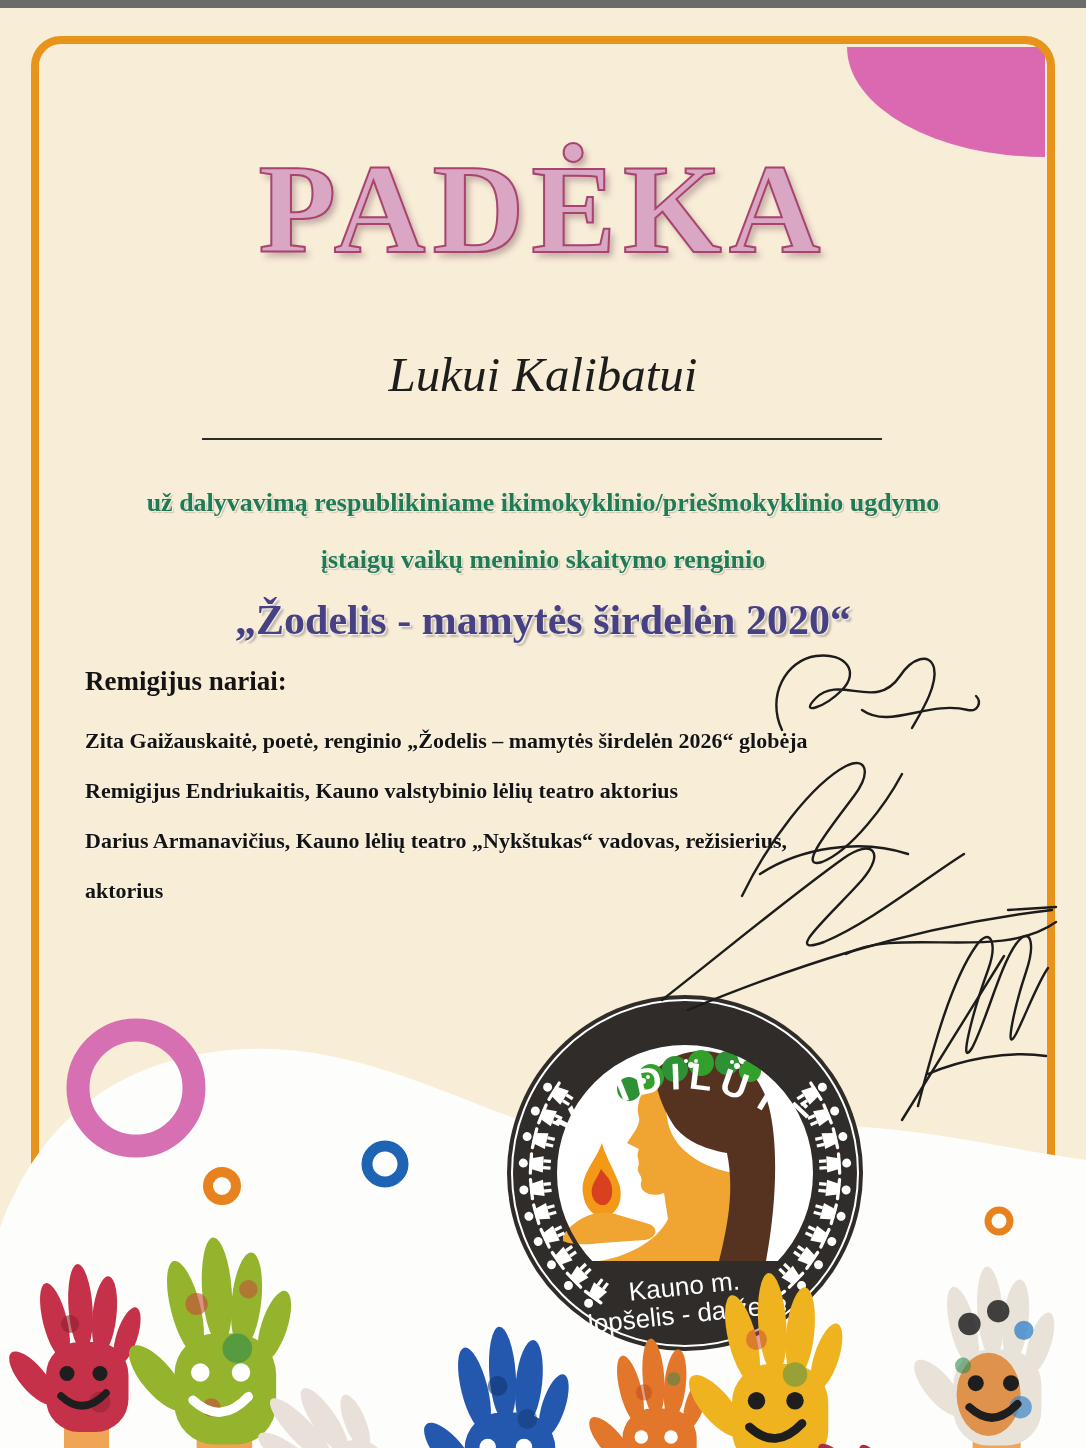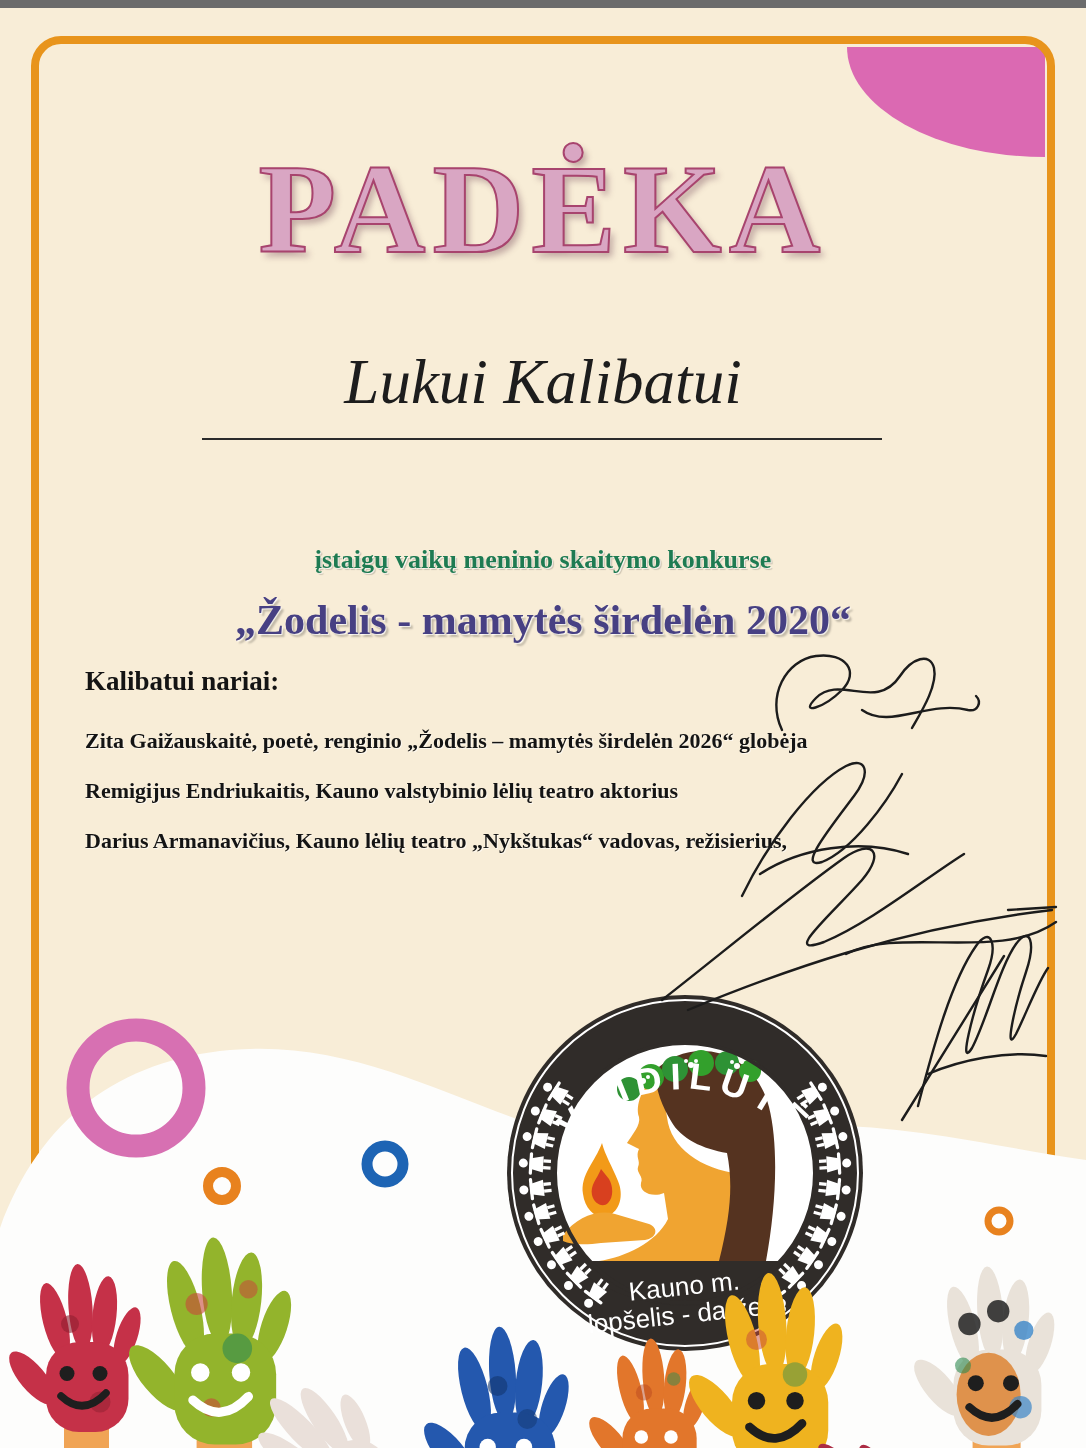--- a/index.html
+++ b/index.html
@@ -21,21 +21,21 @@
   #scene{top:1000px;height:448px;}
   #hands{top:1000px;height:448px;}
   #signatures{top:600px;height:520px;}
   
   .ctext{position:absolute;left:0;width:100%;text-align:center;}
   .title{
     top:138px;font-size:127px;font-weight:bold;letter-spacing:7px;line-height:1.0;
     color:#D9A6C3;-webkit-text-stroke:2px #A8446E;
     text-shadow:4px 5px 6px rgba(95,45,70,0.35);
   }
-  .recipient{top:338px;font-size:63px;font-style:italic;color:#1d1d1d;}
+  .recipient{top:338px;font-size:49px;font-style:italic;color:#1d1d1d;}
   .rule{position:absolute;top:430px;left:202px;width:680px;height:2px;background:#2b2b2b;}
   .subtitle{
     font-size:26px;font-weight:bold;color:#1E7B52;
     text-shadow:1px 1px 0 rgba(255,255,255,.7),2px 2px 1px rgba(0,0,0,.18);
   }
   .sub1{top:480px;}
   .sub2{top:537px;}
   .event-title{
     top:588px;font-size:42px;font-weight:bold;color:#474083;
     text-shadow:1px 1px 0 rgba(255,255,255,.7),3px 3px 2px rgba(0,0,0,.22);
@@ -62,28 +62,30 @@
     <path fill="#FDFDFC" d="M0,1220 C40,1110 120,1052 230,1042 C340,1032 430,1080 520,1112 C620,1146 700,1122 800,1118 C900,1114 1000,1140 1086,1152 L1086,1448 L0,1448 Z"></path>
     <circle cx="136" cy="1080" r="58" fill="none" stroke="#D770B2" stroke-width="23"></circle>
     <circle cx="222" cy="1178" r="14" fill="none" stroke="#E8821E" stroke-width="10"></circle>
     <circle cx="385" cy="1156" r="18" fill="none" stroke="#1D64B4" stroke-width="11"></circle>
     <circle cx="999" cy="1213" r="11" fill="none" stroke="#E8821E" stroke-width="7"></circle>
   </svg>
 
   <div class="ctext title">PADĖKA</div>
   <div class="ctext recipient">Lukui Kalibatui</div>
   <div class="rule"></div>
-  <div class="ctext subtitle sub2">įstaigų vaikų meninio skaitymo konkurse</div>
+  <div class="ctext subtitle sub1">už dalyvavimą respublikiniame ikimokyklinio/priešmokyklinio ugdymo</div>
+  <div class="ctext subtitle sub2">įstaigų vaikų meninio skaitymo renginio</div>
   <div class="ctext event-title">„Žodelis - mamytės širdelėn 2020“</div>
 
   <div class="committee">
-    <div class="head">Kalibatui nariai:</div>
+    <div class="head">Remigijus nariai:</div>
     <div class="line">Zita Gaižauskaitė, poetė, renginio „Žodelis – mamytės širdelėn 2026“ globėja</div>
     <div class="line">Remigijus Endriukaitis, Kauno valstybinio lėlių teatro aktorius</div>
     <div class="line">Darius Armanavičius, Kauno lėlių teatro „Nykštukas“ vadovas, režisierius,</div>
+    <div class="line">aktorius</div>
   </div>
 
   <div class="logo">
     <svg viewBox="0 0 360 360" width="360" height="360">
       <defs>
         <g id="doll" fill="#ffffff">
           <circle cx="0" cy="-8" r="3.6"></circle>
           <rect x="-9" y="-3.2" width="18" height="2.6" rx="1.3"></rect>
           <path d="M-4,-3 L4,-3 L6.5,8 L-6.5,8 Z"></path>
           <rect x="-4" y="8" width="2.6" height="6"></rect>

